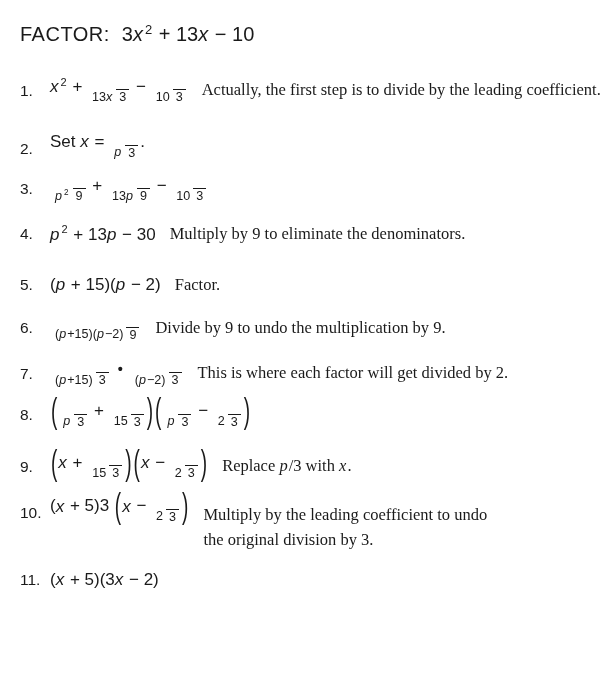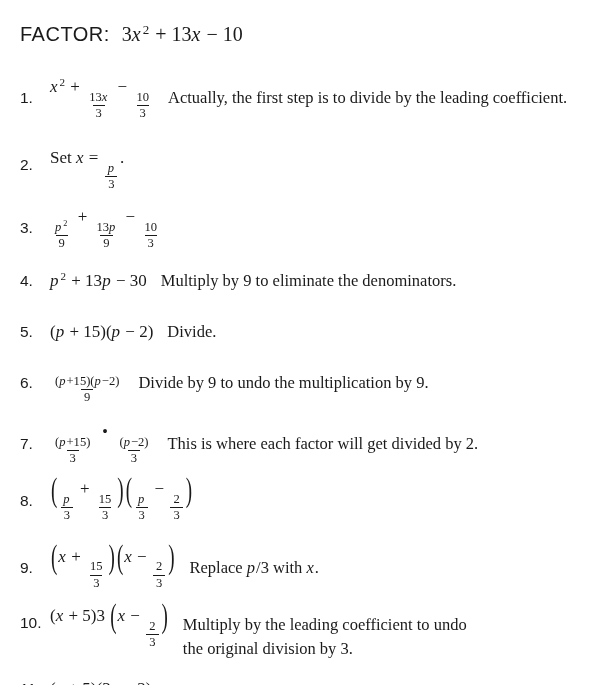--- a/index.html
+++ b/index.html
@@ -20,21 +20,21 @@
   .title {
     display: flex;
     align-items: baseline;
     gap: 12px;
     font-family: "Liberation Sans", sans-serif;
     font-size: 20px;
     letter-spacing: 0.5px;
     margin-top: 15px;
   }
   .math {
-    font-family: Liberation Serif, serif;
+    font-family: Liberation Sans, sans-serif;
     font-size: 17px;
     white-space: nowrap;
   }
   .title .math {
     font-size: 20px;
     letter-spacing: 0;
   }
   .step {
     display: flex;
     align-items: center;
@@ -57,21 +57,21 @@
     padding-right: 1px;
   }
   .ssup {
     font-size: 0.65em;
     position: relative;
     top: -0.55em;
     margin: 0 1px;
   }
   .frac {
     display: inline-flex;
-    flex-direction: column;
+    flex-direction: row;
     align-items: center;
     text-align: center;
     vertical-align: -0.7em;
     font-size: 0.74em;
     line-height: 1.2;
     margin: 0 2px;
   }
   .fnum { padding: 0 3px; }
   .fden { border-top: 1px solid currentColor; padding: 0 3px; }
   .bigp {
@@ -146,21 +146,21 @@
           </span></span>
   </div>
       <div class="step">
     <span class="num">4.</span>
     <span class="math"><i class="mi">p</i><span class="ssup">2</span> + 13<i class="mi">p</i> − 30</span>
     <span class="expl">Multiply by 9 to eliminate the denominators.</span>
   </div>
       <div class="step">
     <span class="num">5.</span>
     <span class="math">(<i class="mi">p</i> + 15)(<i class="mi">p</i> − 2)</span>
-    <span class="expl">Divide.</span>
+    <span class="expl">Factor.</span>
   </div>
       <div class="step">
     <span class="num">6.</span>
     <span class="math"><span class="frac">
             <span class="fnum">(<i class="mi">p</i>+15)(<i class="mi">p</i>−2)</span>
             <span class="fden">9</span>
           </span></span>
     <span class="expl">Divide by 9 to undo the multiplication by 9.</span>
   </div>
       <div class="step">

